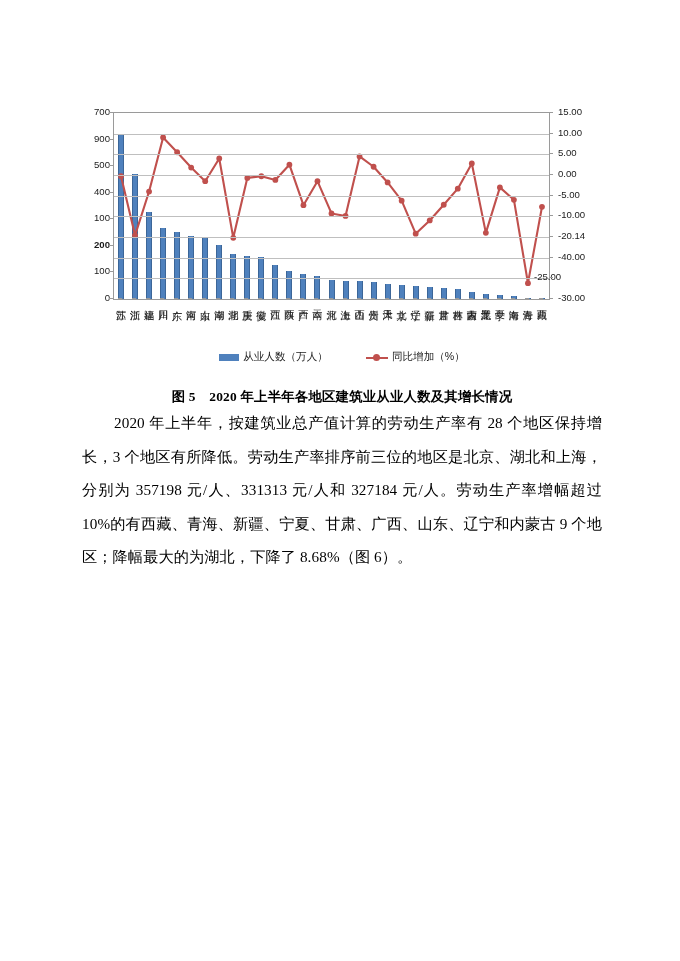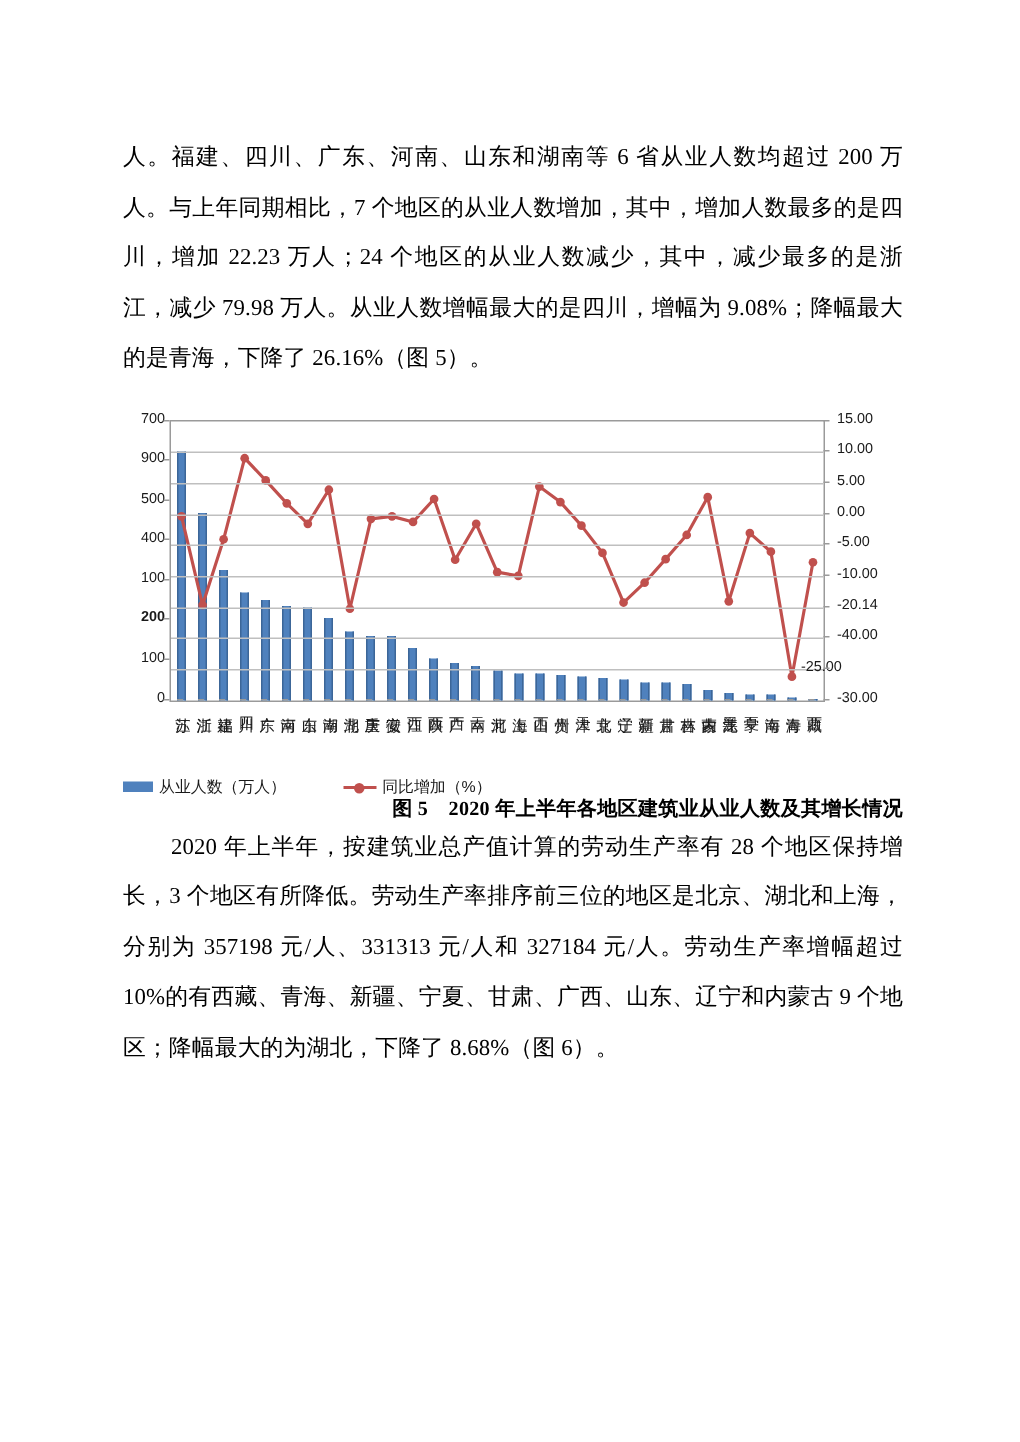--- a/index.html
+++ b/index.html
@@ -82,45 +82,44 @@
     color:#1a1a1a;
     text-align:center;
     width:13px;
     writing-mode:vertical-rl;
     text-orientation:upright;
     letter-spacing:0px;
     white-space:nowrap;
   }
   .legend {
     position:absolute; left:0; top:250px; width:520px;
-    display:flex; align-items:center; gap:38px;
+    display:flex; justify-content:center; align-items:center; gap:38px;
     font-family:"Liberation Sans", sans-serif;
     font-size:10.6px; color:#1a1a1a;
   }
   .legend .item { display:flex; align-items:center; gap:4px; }
   .swatch-bar { display:inline-block; width:20px; height:7px; background:#4f81bd; }
   .swatch-line { position:relative; display:inline-block; width:22px; height:7px; }
   .swatch-line i { position:absolute; left:0; top:3px; width:22px; height:2px; background:#c0504d; }
   .swatch-line b { position:absolute; left:7px; top:0.5px; width:7px; height:7px; border-radius:50%; background:#c0504d; }
 
   .fig-caption {
-    margin-top:0;
-    text-align:right;
+    margin-top:26px;
+    text-align:center;
     font-size:13.4px;
     font-weight:bold;
     letter-spacing:0.2px;
   }
   .after-figure { margin-top:14px; }
 </style>
 </head>
 <body>
 
 <div class="page">
 
-  <p class="body-text">人。福建、四川、广东、河南、山东和湖南等 6 省从业人数均超过 200 万人。与上年同期相比，7 个地区的从业人数增加，其中，增加人数最多的是四川，增加 22.23 万人；24 个地区的从业人数减少，其中，减少最多的是浙江，减少 79.98 万人。从业人数增幅最大的是四川，增幅为 9.08%；降幅最大的是青海，下降了 26.16%（图 5）。</p>
 
   <div class="figure-wrap">
     <div class="chart" id="chart-root">
       <div class="plot" id="plot-area">
         <div class="bars" id="bars-layer">
             <div class="bar" title="江苏 622万人" style="left: 4.01613px; width: 6px; height: 165.274px; background: rgb(79, 129, 189);"></div>
             <div class="bar" title="浙江 469万人" style="left: 18.0484px; width: 6px; height: 124.62px; background: rgb(79, 129, 189);"></div>
             <div class="bar" title="福建 326万人" style="left: 32.0806px; width: 6px; height: 86.6229px; background: rgb(79, 129, 189);"></div>
             <div class="bar" title="四川 268万人" style="left: 46.1129px; width: 6px; height: 71.2114px; background: rgb(79, 129, 189);"></div>
             <div class="bar" title="广东 251万人" style="left: 60.1452px; width: 6px; height: 66.6943px; background: rgb(79, 129, 189);"></div>

